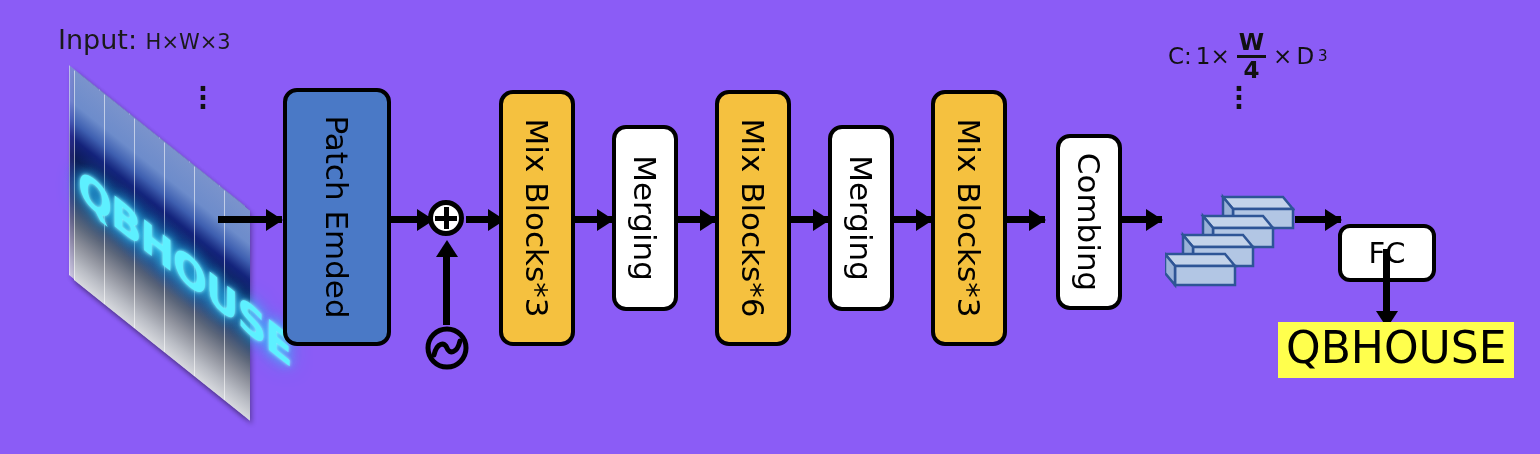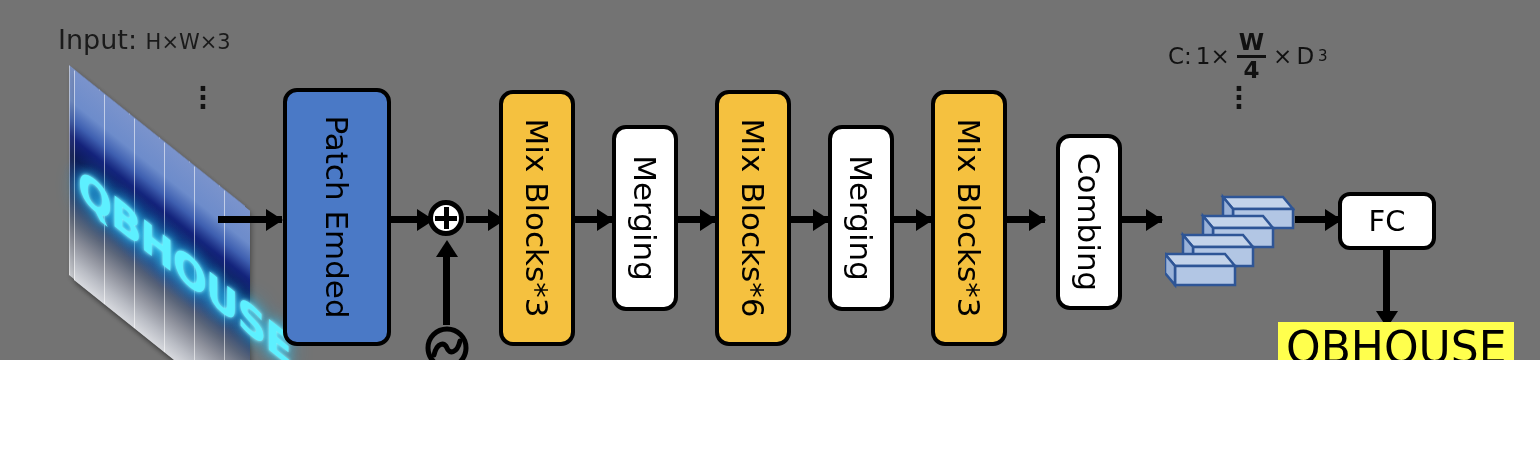--- a/index.html
+++ b/index.html
@@ -6,22 +6,22 @@
     margin: 0;
     padding: 0;
     background: #ffffff;
   }
   body {
     font-family: "DejaVu Sans", "Liberation Sans", sans-serif;
   }
   #canvas {
     position: relative;
     width: 1540px;
-    height: 360px;
-    background: #737373;
+    height: 454px;
+    background: #8b5cf6;
     overflow: hidden;
   }
 
   
   #input-stack {
     position: absolute;
     left: 70px;
     top: 66px;
     width: 230px;
     height: 365px;
@@ -163,20 +163,21 @@
     font-size: 31px;
     color: #000;
     letter-spacing: 0px;
   }
   .box.blue  { background: #4a79c6; }
   .box.amber { background: #f5c13f; }
   .box.white { background: #ffffff; }
 
   .box.fc {
     border-radius: 12px;
+    margin-top: 32px;
   }
   .box.fc .htext {
     font-size: 29px;
     color: #000;
   }
 
   
   .arrow-h {
     position: absolute;
     height: 7px;

